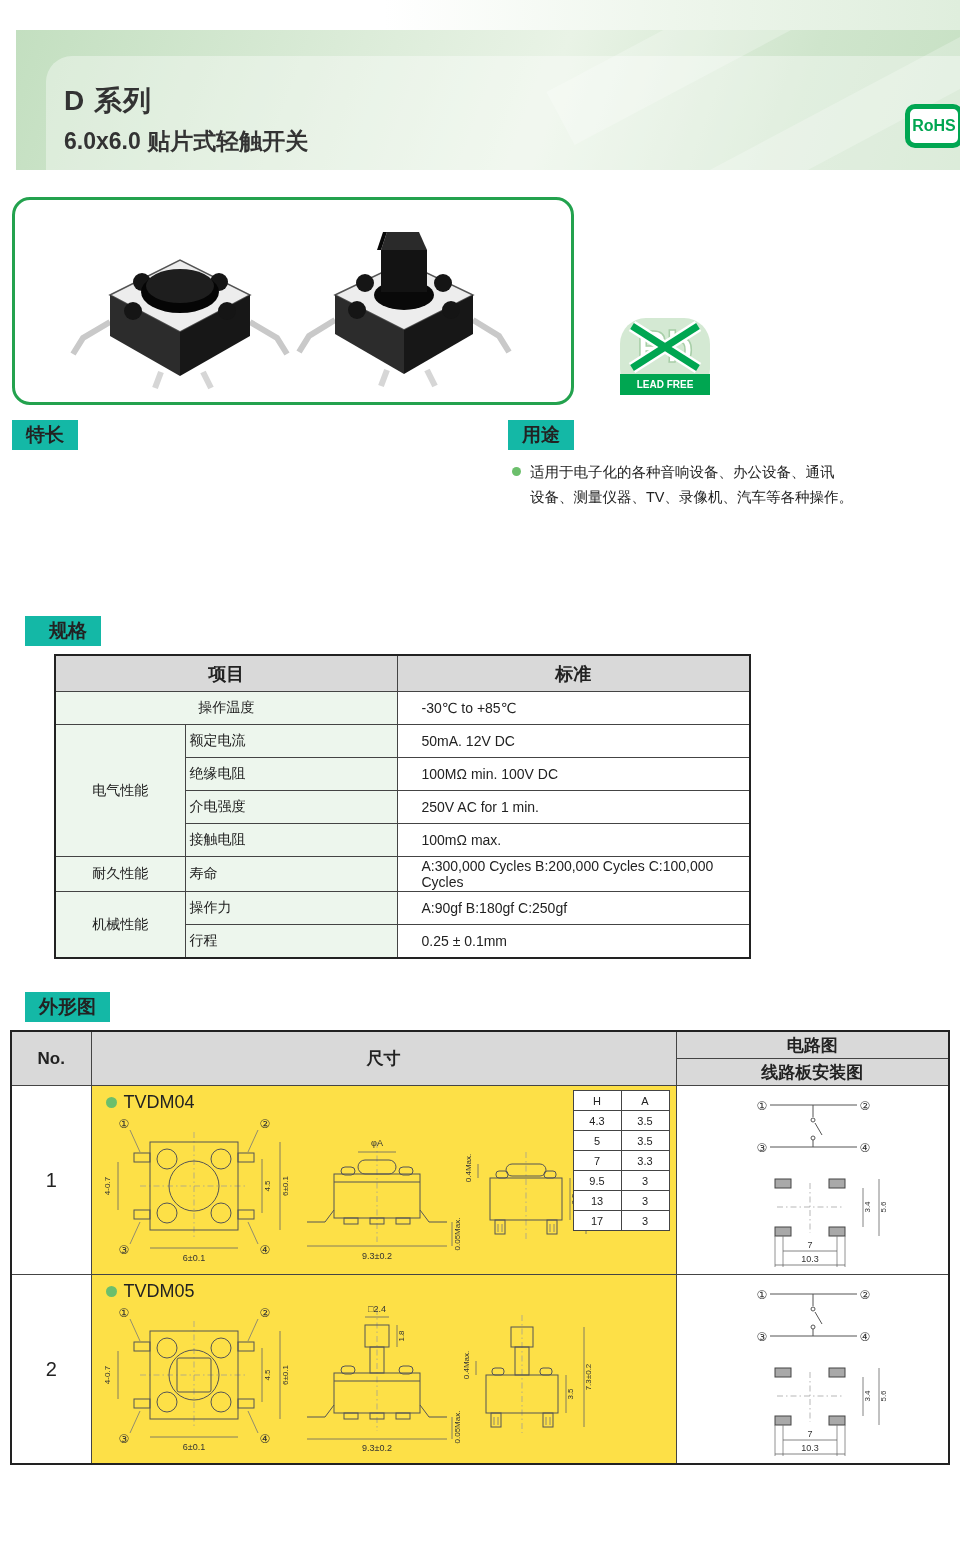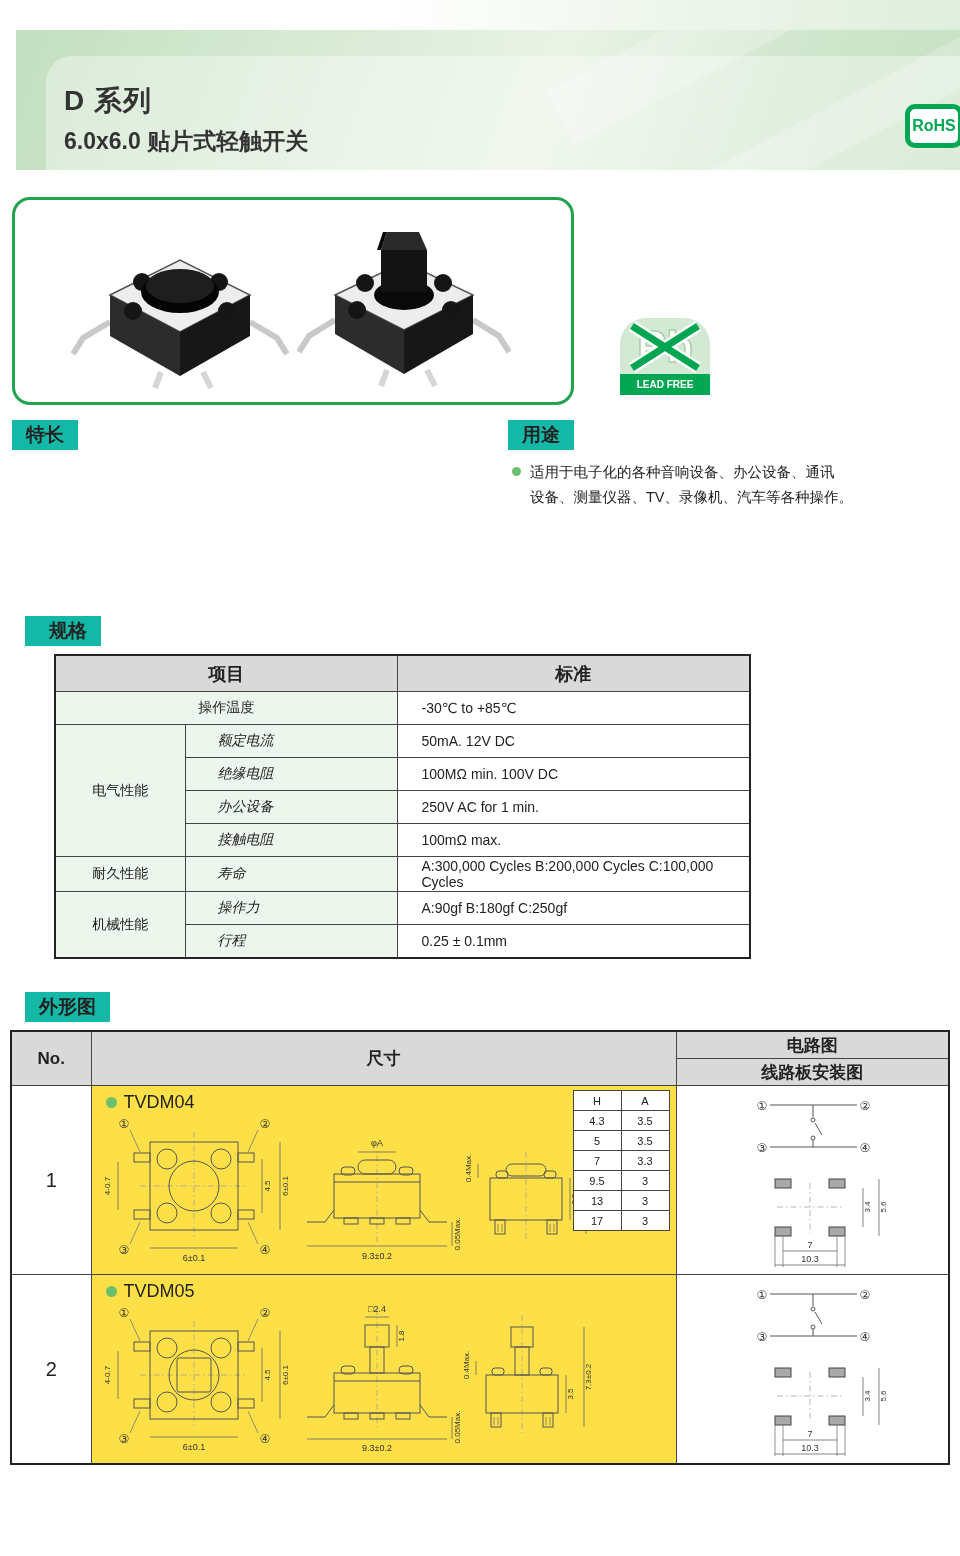--- a/index.html
+++ b/index.html
@@ -40,21 +40,21 @@
     background:#6cbf6c;}
   .app-line2{display:block;padding-left:0;}
   
   .spec-label{position:absolute;left:25px;top:616px;padding-left:24px;}
   table{border-collapse:collapse;}
   .spec-table{position:absolute;left:10px;top:654px;width:695px;table-layout:fixed;
     border:2px solid #222;margin-left:44px;}
   .spec-table th,.spec-table td{border:1px solid #444;font-weight:normal;}
   .spec-table th{background:#d9d9d9;height:33px;font-size:18px;font-weight:bold;text-align:center;}
   .spec-table td{height:30px;font-size:14px;}
-  .td-item{background:#edf6ed;text-align:left;padding-left:32px;font-style:italic;}
+  .td-item{background:#edf6ed;text-align:left;padding-left:4px;}
   .td-group{background:#edf6ed;text-align:center;}
   .td-center{background:#edf6ed;text-align:center;}
   .td-val{background:#ffffff;text-align:left;padding-left:24px;}
   
   .outline-label{position:absolute;left:25px;top:992px;}
   .outline-table{position:absolute;left:10px;top:1030px;width:938px;table-layout:fixed;border:2px solid #222;}
   .outline-table th,.outline-table td{border:1px solid #444;}
   .outline-table th{background:#d9d9d9;font-size:17px;font-weight:bold;height:24px;}
   .cell-no{text-align:center;font-size:20px;background:#ffffff;}
   .cell-size{position:relative;height:184px;background:#fde047;vertical-align:top;}
@@ -175,21 +175,21 @@
   <tr>
     <td rowspan="4" class="td-group">电气性能</td>
     <td class="td-item">额定电流</td>
     <td class="td-val">50mA. 12V DC</td>
   </tr>
   <tr>
     <td class="td-item">绝缘电阻</td>
     <td class="td-val">100MΩ min. 100V DC</td>
   </tr>
   <tr>
-    <td class="td-item">办公设备</td>
+    <td class="td-item">介电强度</td>
     <td class="td-val">250V AC for 1 min.</td>
   </tr>
   <tr>
     <td class="td-item">接触电阻</td>
     <td class="td-val">100mΩ max.</td>
   </tr>
   <tr>
     <td class="td-group">耐久性能</td>
     <td class="td-item">寿命</td>
     <td class="td-val">A:300,000 Cycles B:200,000 Cycles C:100,000 Cycles</td>

